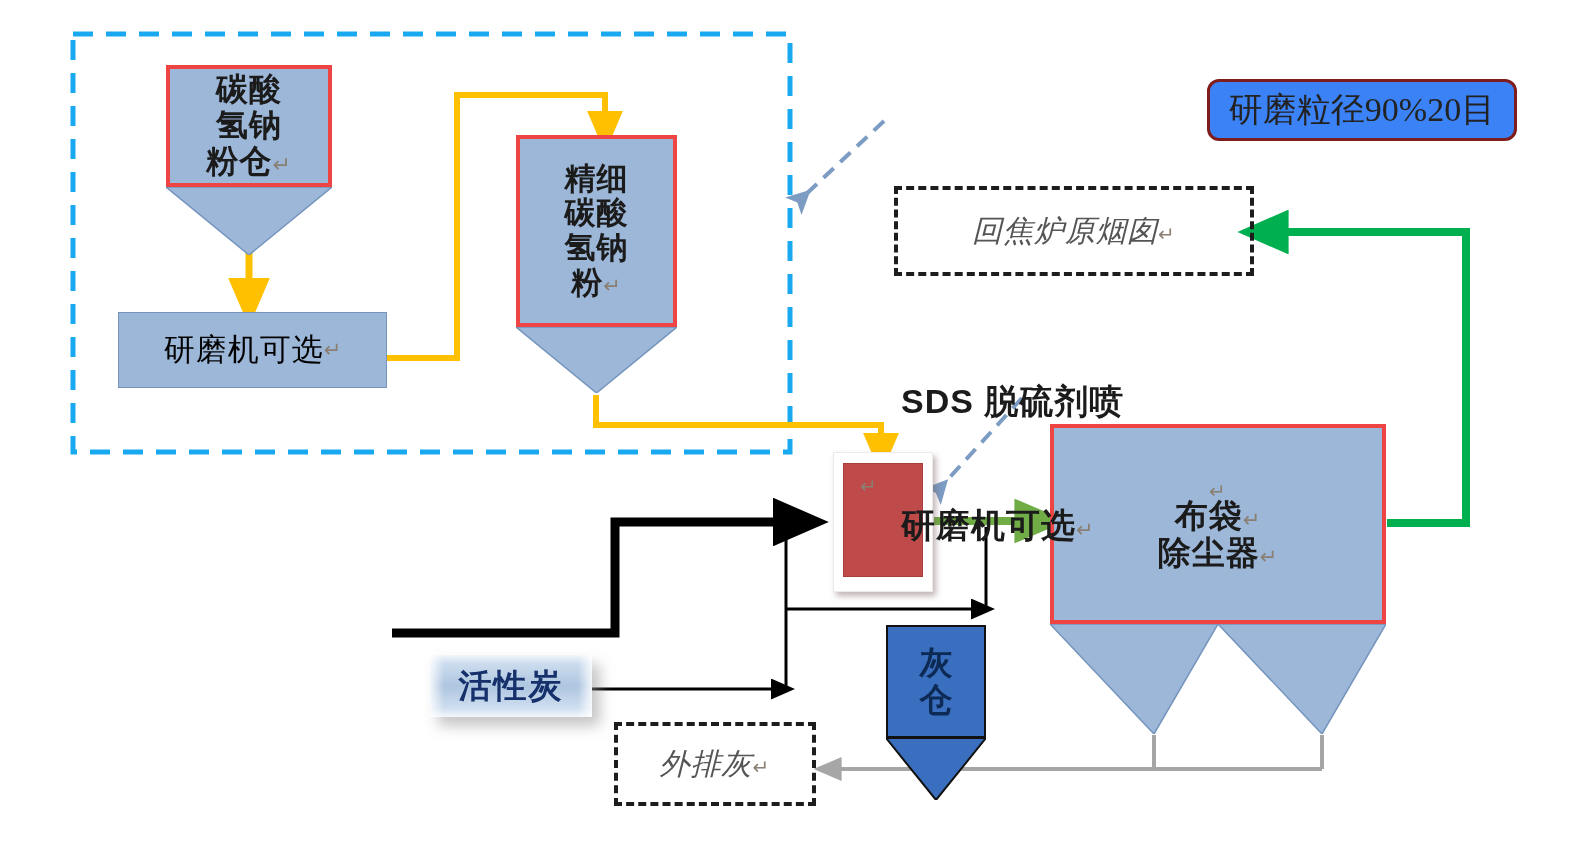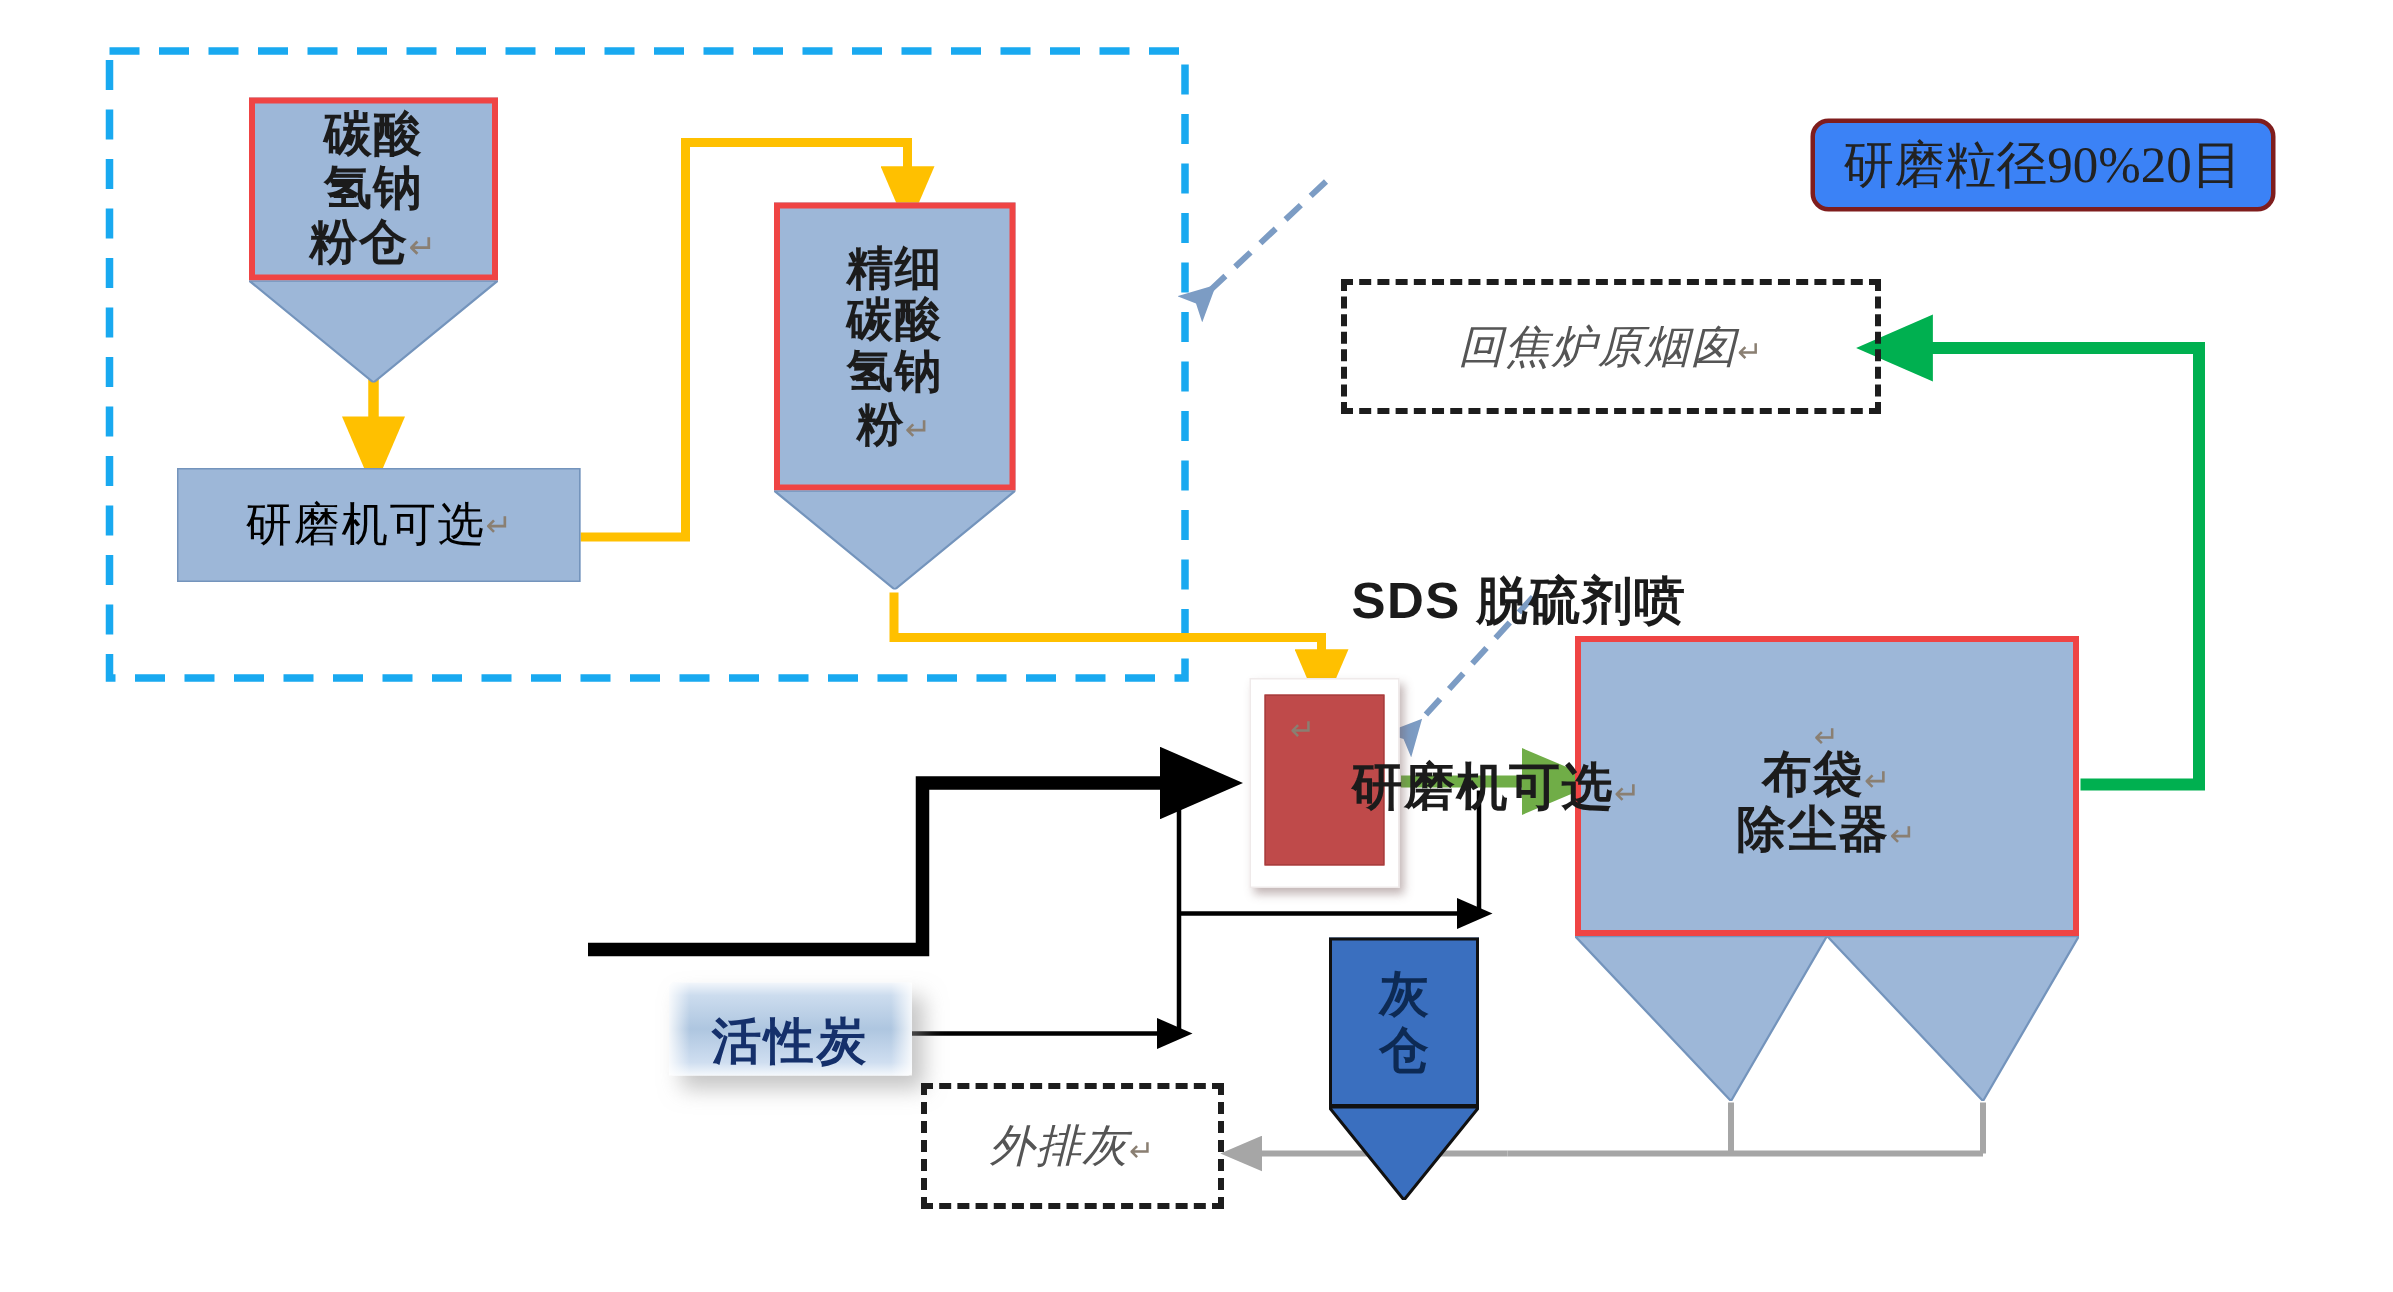--- a/index.html
+++ b/index.html
@@ -186,21 +186,21 @@
         <div>仓</div>
       </div>
     </div>
     <div class="acone" style="top:113px;height:62px;">
       <svg viewBox="0 0 100 62" preserveAspectRatio="none">
           <polygon points="0,0 100,0 50,62" fill="#3A6FBF" stroke="#111" stroke-width="2"></polygon>
         </svg>
     </div>
   </div>
 
-  <div id="carbon-chip" style="left:446px;top:655px;width:162px;height:62px;align-items:flex-end;">
+  <div id="carbon-chip" style="left:430px;top:655px;width:162px;height:62px;">
     <span class="lbl">活性炭</span>
   </div>
 
   <div class="dash-box" id="return-stack-box" style="left:894px;top:186px;width:360px;height:90px;">
     <span class="lbl"><span>回焦炉原烟囱</span><span class="pilcrow" style="font-size:20px;">↵</span></span>
   </div>
 
 
   <div class="dash-box" id="ash-discharge-box" style="left:614px;top:722px;width:202px;height:84px;">
     <span class="lbl"><span>外排灰</span><span class="pilcrow" style="font-size:20px;">↵</span></span>

